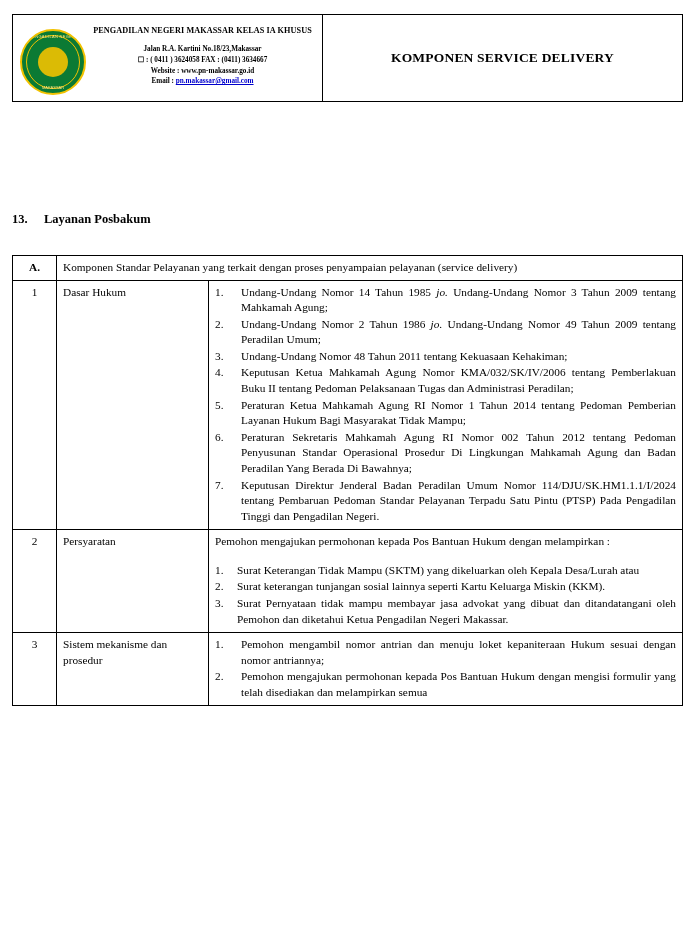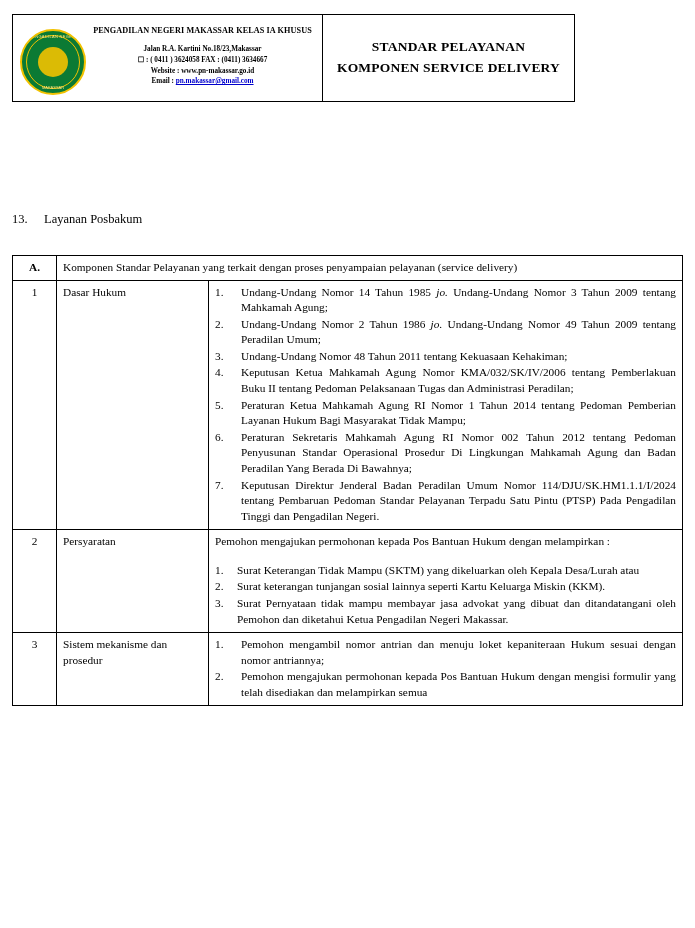--- a/index.html
+++ b/index.html
@@ -20,21 +20,21 @@
     height: 928px;
     padding: 0;
     box-sizing: border-box;
   }
 
   
   .kop {
     margin: 14px 12px 0 12px;
     border: 1px solid #000;
     display: flex;
-    width: 563px;
+    width: 671px;
     box-sizing: border-box;
   }
   .kop-left {
     width: 310px;
     border-right: 1px solid #000;
     display: flex;
     align-items: flex-start;
     padding: 6px 4px 6px 4px;
     box-sizing: border-box;
   }
@@ -130,21 +130,21 @@
     font-weight: bold;
     font-size: 13.5px;
     line-height: 1.55;
     text-align: center;
     letter-spacing: .2px;
   }
 
   
   .section-head {
     margin: 110px 12px 0 12px;
-    font-weight: normal;
+    font-weight: bold;
     font-size: 12.5px;
     display: flex;
   }
   .section-num {
     width: 32px;
     flex: 0 0 32px;
   }
   .section-title {
     flex: 1;
   }
@@ -239,21 +239,20 @@
         <div class="kop-sub">Jalan  R.A. Kartini No.18/23,Makassar</div>
         <div class="kop-line">☐ : ( 0411 ) 3624058 FAX : (0411) 3634667</div>
         <div class="kop-line">Website : www.pn-makassar.go.id</div>
         <div class="kop-line">
           <span>Email :</span>
           <a href="#">pn.makassar@gmail.com</a>
         </div>
       </div>
     </div>
     <div class="kop-right">
-      <div class="kop-right-line">STANDAR PELAYANAN</div>
       <div class="kop-right-line">KOMPONEN SERVICE DELIVERY</div>
     </div>
   </div>
 
   <div class="section-head">
     <div class="section-num">13.</div>
     <div class="section-title">Layanan Posbakum</div>
   </div>
 
   <table class="main">

